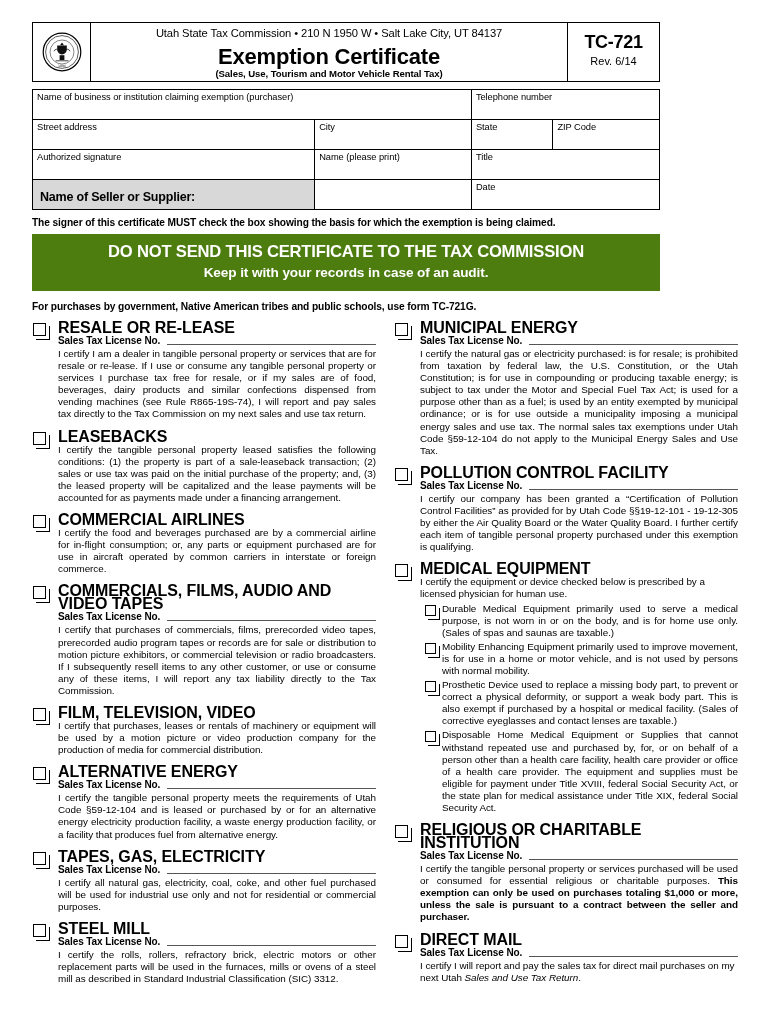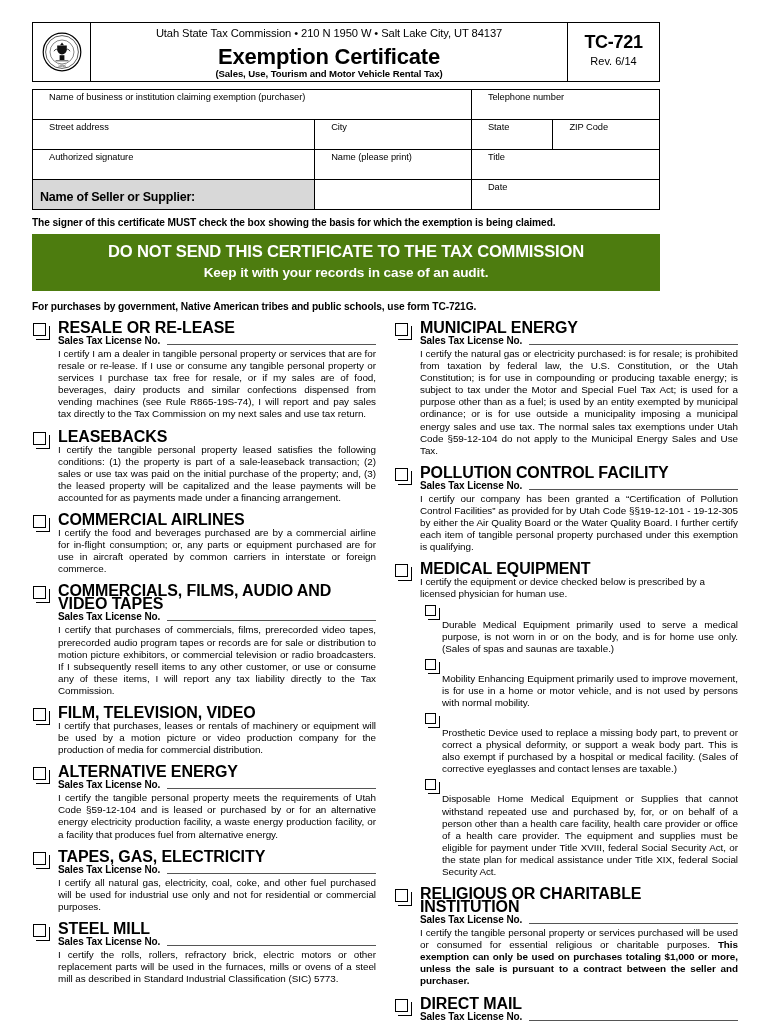--- a/index.html
+++ b/index.html
@@ -85,21 +85,21 @@
   
   .fieldtable {
     border: 1.6px solid #000;
     border-collapse: collapse;
     width: 100%;
     table-layout: fixed;
   }
   .fieldtable td {
     border: 0.9px solid #000;
     vertical-align: top;
-    padding: 2px 4px 0 16px;
+    padding: 2px 4px 0 4px;
     height: 30px;
   }
   .fieldtable .lbl {
     font-size: 9.3px;
     line-height: 11px;
     letter-spacing: -0.05px;
     display: block;
   }
   td.seller-cell {
     background: #d8d8d8;
@@ -235,21 +235,20 @@
   .sublist { margin-top: 2px; }
   .subitem { display: flex; margin-bottom: 2px; }
   .subitem:last-child { margin-bottom: 0; }
   .subcbwrap { width: 22px; flex: none; padding-top: 2px; padding-left: 4px; }
   .subtext {
     flex: 1 1 auto;
     font-size: 9.9px;
     line-height: 12.1px;
     text-align: justify;
     letter-spacing: -0.05px;
-    margin-top: 16px;
   }
 </style>
 </head>
 <body>
 
 <div class="page">
 
   <div class="header">
     <div class="seal-cell">
       <svg class="seal" viewBox="0 0 100 100">
@@ -431,21 +430,21 @@
       <div class="section">
         <div class="cbwrap">
             <div class="cbox"></div>
           </div>
         <div class="sbody">
           <div class="sec-title">STEEL MILL</div>
           <div class="lic-line">
             <span class="lic-label">Sales Tax License No.</span>
             <span class="lic-rule"></span>
           </div>
-          <div class="body-text">I certify the rolls, rollers, refractory brick, electric motors or other replacement parts will be used in the furnaces, mills or ovens of a steel mill as described in Standard Industrial Classification (SIC) 5773.</div>
+          <div class="body-text">I certify the rolls, rollers, refractory brick, electric motors or other replacement parts will be used in the furnaces, mills or ovens of a steel mill as described in Standard Industrial Classification (SIC) 3312.</div>
         </div>
       </div>
 
     </div>
 
     <div class="col">
 
       <div class="section">
         <div class="cbwrap">
             <div class="cbox"></div>

